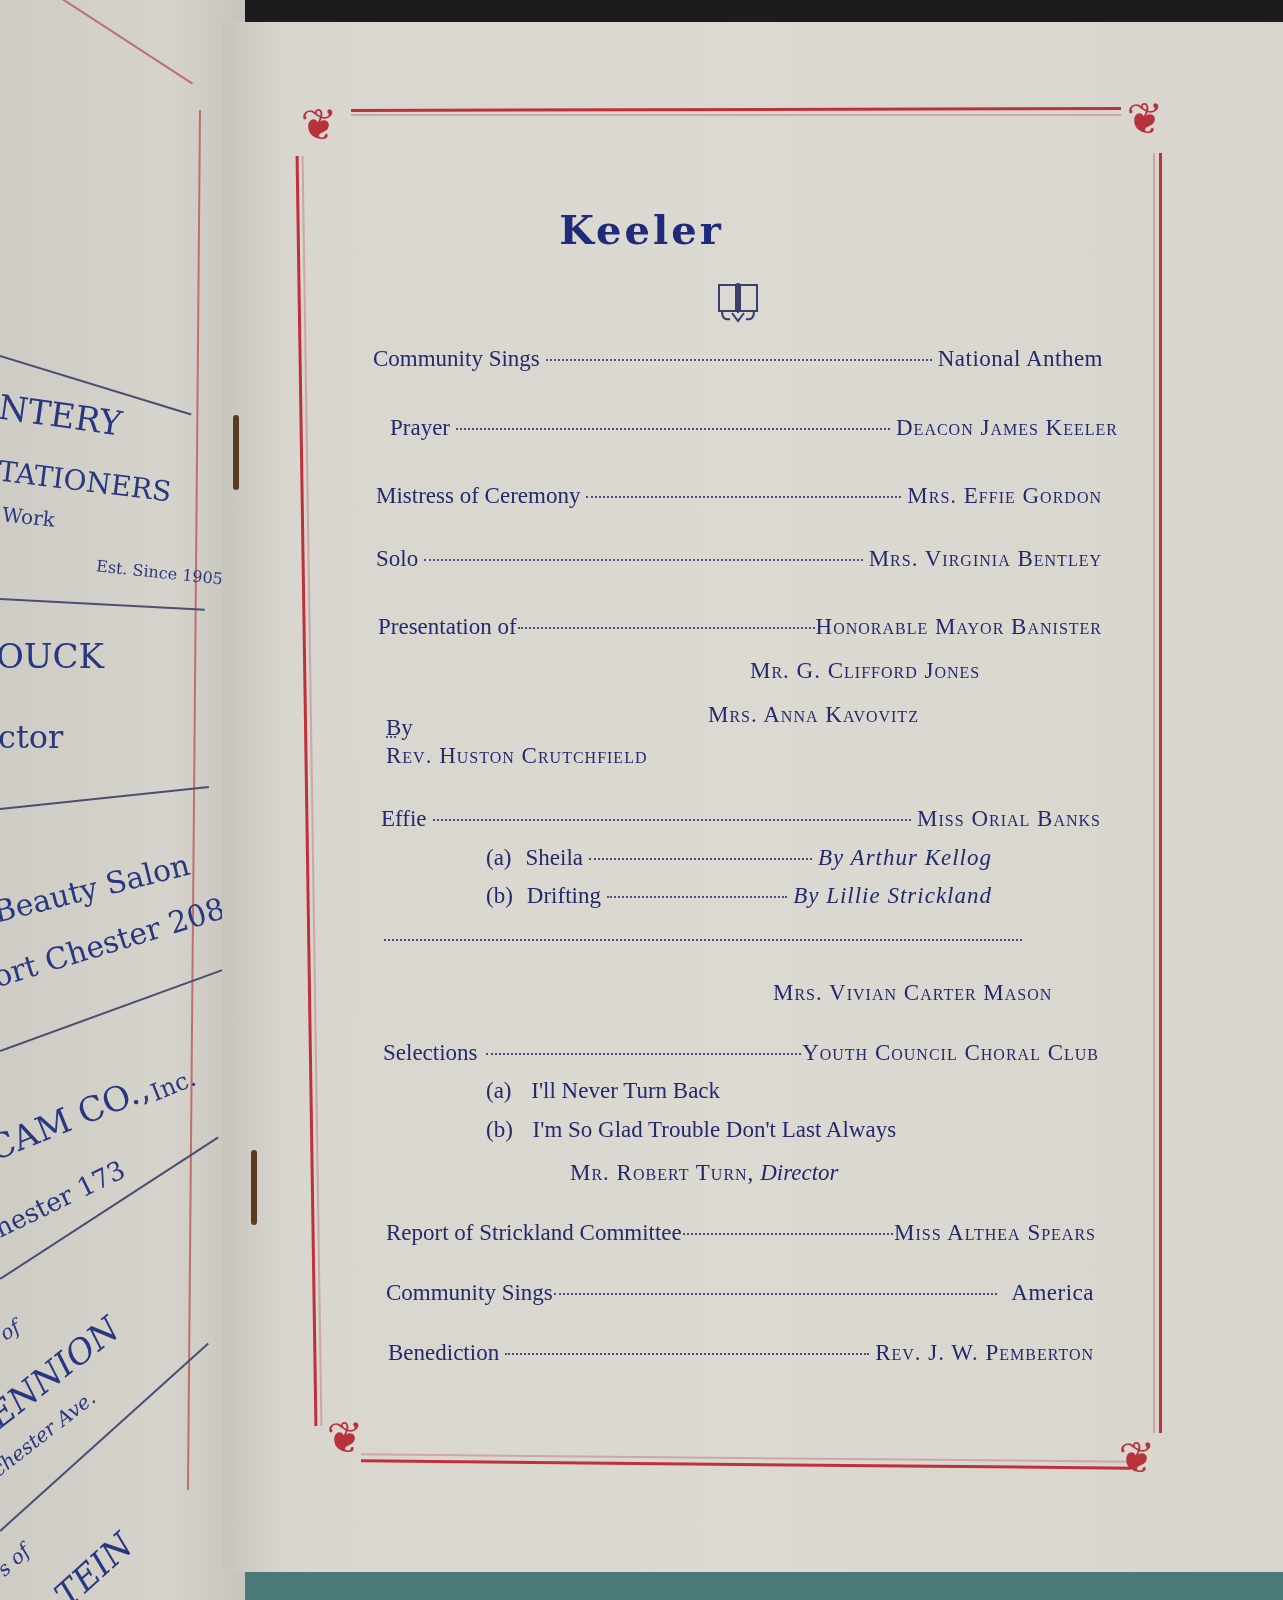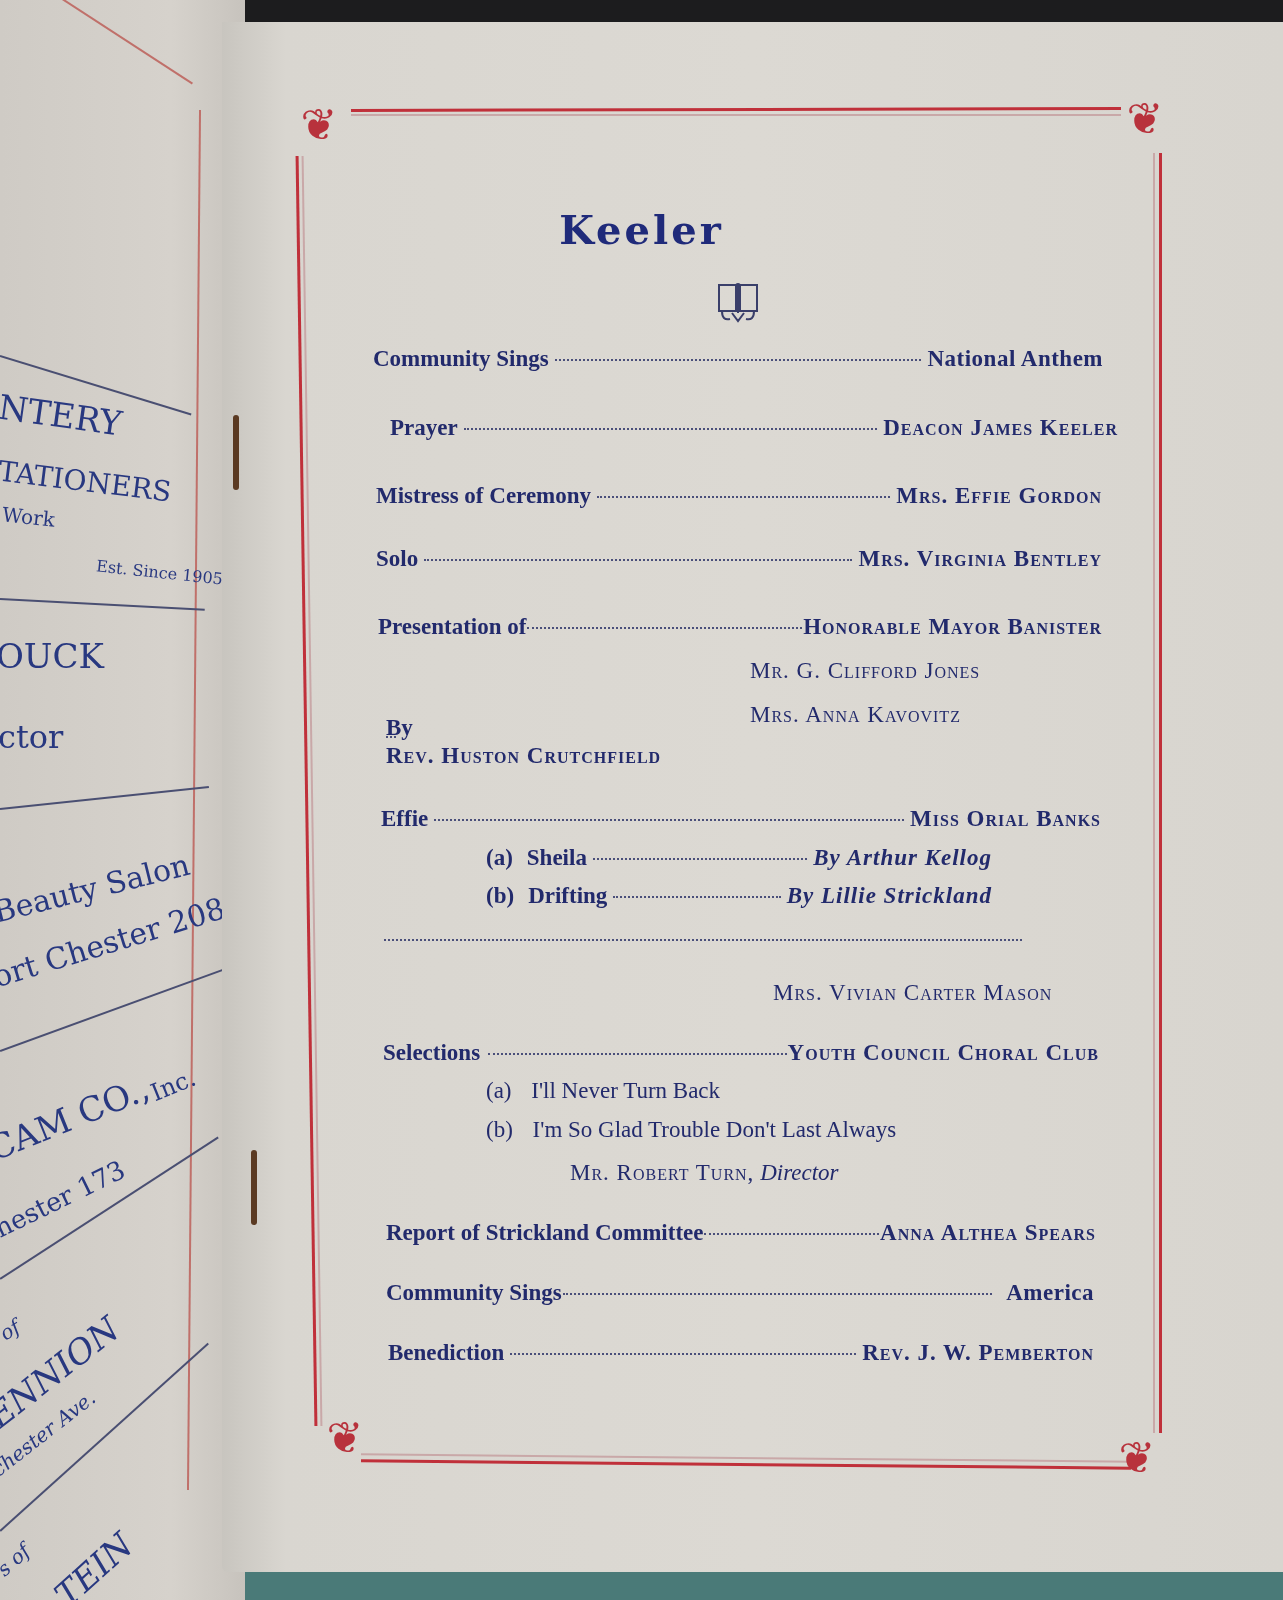--- a/index.html
+++ b/index.html
@@ -37,21 +37,21 @@
   .frame .line-outer { position:absolute; background:#c0303a; }
   .frame .line-inner { position:absolute; background:#c9a8a8; }
   .corner { position:absolute; width:52px; height:52px; color:#b8323c; font-size:44px; line-height:52px; text-align:center; }
 
   .title {
     position:absolute; left:0; width:1283px; top:206px; text-align:center;
     font-family:"DejaVu Serif",serif; font-weight:bold; font-size:40px; color:#1f2a7a; letter-spacing:3px;
   }
   .book-icon { position:absolute; left:716px; top:281px; width:44px; height:42px; }
 
-  .row { position:absolute; color:#222a6c; font-size:23px; display:flex; align-items:baseline;font-weight:bold; }
+  .row { position:absolute; color:#222a6c; font-size:23px; display:flex; align-items:baseline; }
   .row .label { white-space:nowrap; }
   .row .leader { flex:1; border-bottom:2px dotted #4a4f7a; margin:0 6px; transform:translateY(-5px); min-width:10px; }
   .row .value { white-space:nowrap; font-variant:small-caps; letter-spacing:1px; }
   .row .value.plain { font-variant:normal; letter-spacing:0.5px; }
   .row .value.italic { font-style:italic; font-variant:normal; }
   .line { position:absolute; color:#222a6c; font-size:23px; white-space:nowrap; }
   .sc { font-variant:small-caps; letter-spacing:1px; }
   .it { font-style:italic; }
 </style>
 </head>
@@ -138,21 +138,21 @@
   <span class="label">Solo</span>
   <span class="leader"></span>
   <span class="value">Mrs. Virginia Bentley</span>
 </div>
 <div class="row" style="left:378px;top:614px;width:724px;">
   <span class="label">Presentation of</span>
   <span class="leader" style="margin:0 1px;"></span>
   <span class="value">Honorable Mayor Banister</span>
 </div>
 <div class="line sc" style="left:750px;top:658px;">Mr. G. Clifford Jones</div>
-<div class="line sc" style="left:750px;top:702px;">Mrs. Anna Kavovitz</div>
+<div class="line sc" style="left:708px;top:702px;">Mrs. Anna Kavovitz</div>
 <div class="row" style="left:380px;top:715px;width:721px;flex-direction:column;">
   <span class="label">By</span>
   <span class="leader"></span>
   <span class="value">Rev. Huston Crutchfield</span>
 </div>
 <div class="row" style="left:381px;top:806px;width:720px;">
   <span class="label">Effie</span>
   <span class="leader"></span>
   <span class="value">Miss Orial Banks</span>
 </div>
@@ -185,21 +185,21 @@
   <span style="margin-right:14px;">(b)</span>
   <span>I'm So Glad Trouble Don't Last Always</span>
 </div>
 <div class="line" style="left:570px;top:1160px;">
   <span class="sc">Mr. Robert Turn,</span>
   <span class="it">Director</span>
 </div>
 <div class="row" style="left:386px;top:1220px;width:710px;">
   <span class="label">Report of Strickland Committee</span>
   <span class="leader" style="margin:0 1px;"></span>
-  <span class="value">Anna Althea Spears</span>
+  <span class="value">Miss Althea Spears</span>
 </div>
 <div class="row" style="left:386px;top:1280px;width:708px;">
   <span class="label">Community Sings</span>
   <span class="leader" style="margin:0 14px 0 1px;"></span>
   <span class="value plain">America</span>
 </div>
 <div class="row" style="left:388px;top:1340px;width:706px;">
   <span class="label">Benediction</span>
   <span class="leader"></span>
   <span class="value">Rev. J. W. Pemberton</span>

